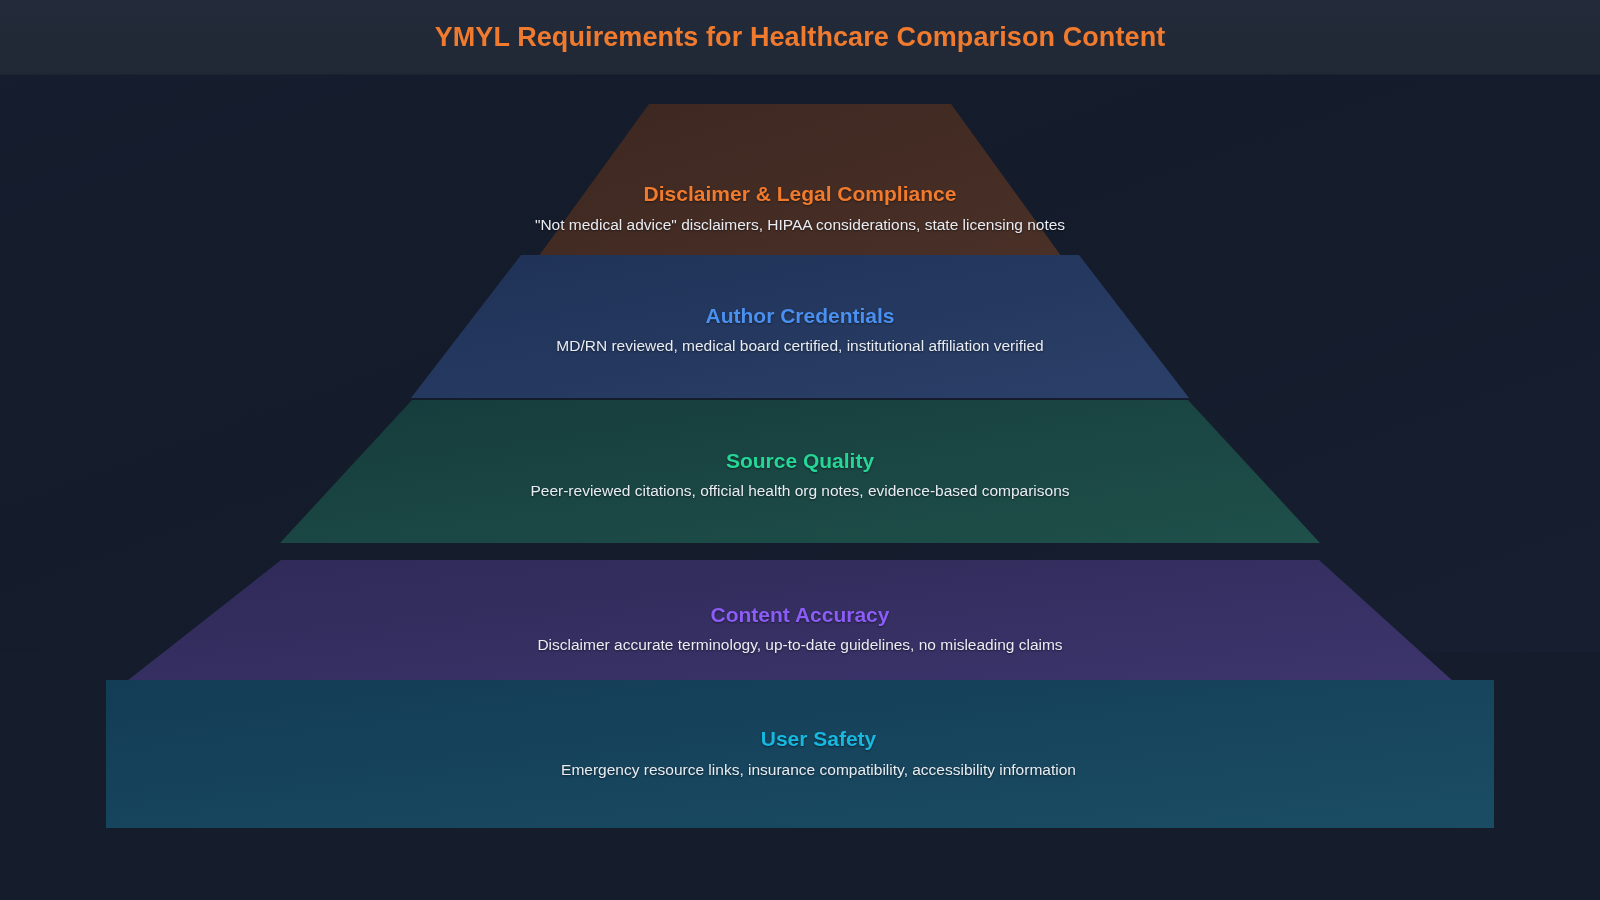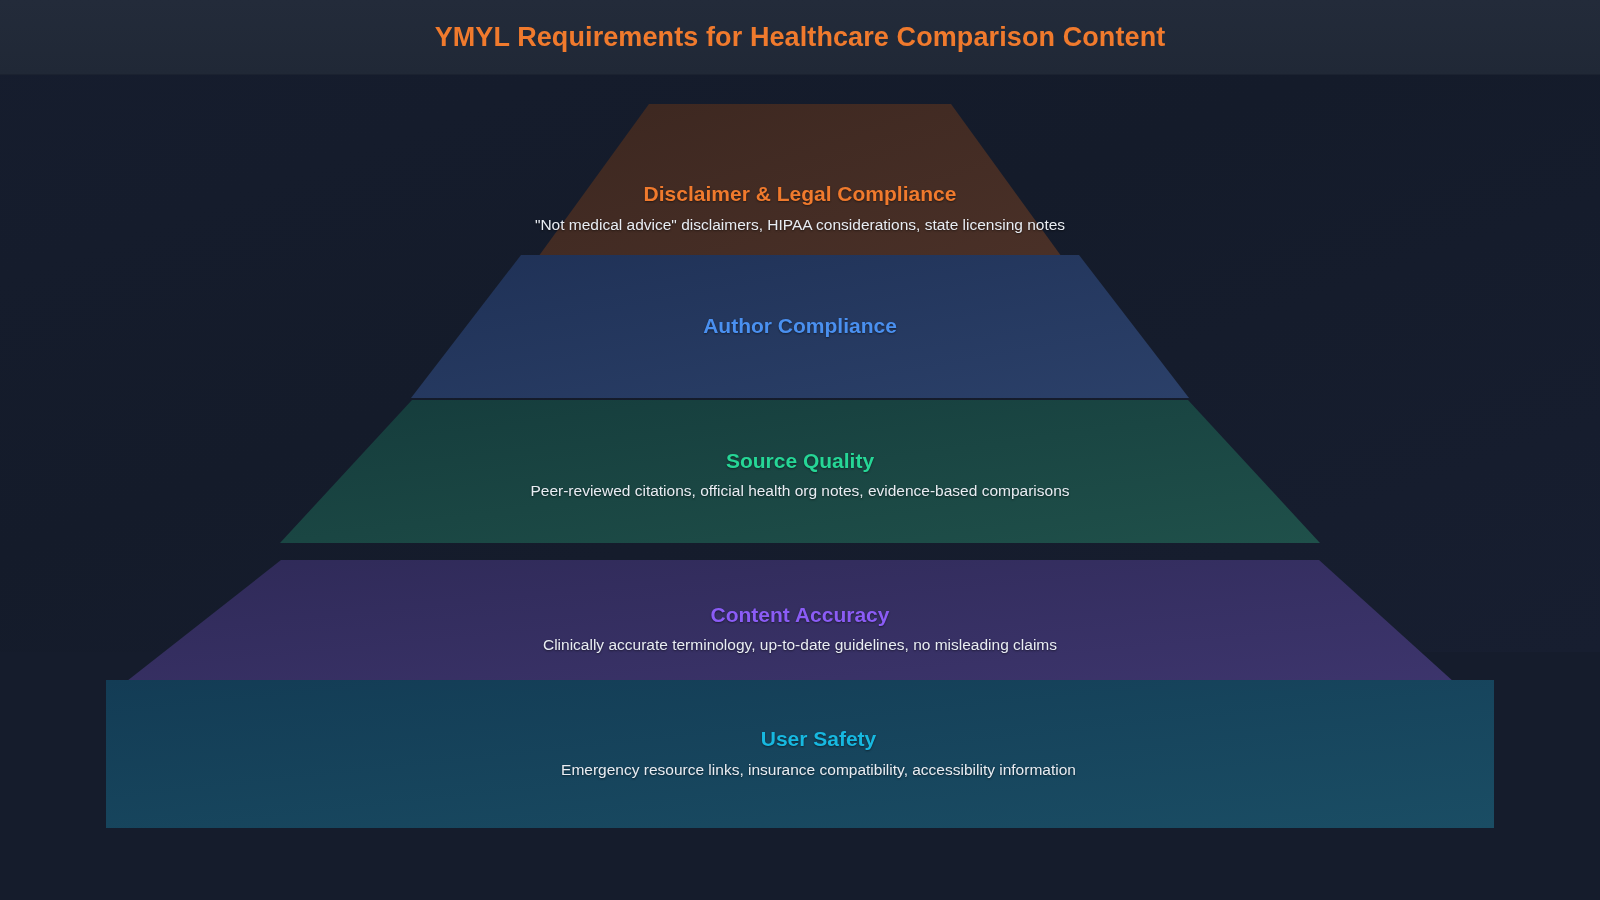--- a/index.html
+++ b/index.html
@@ -131,21 +131,22 @@
           <defs>
             <linearGradient id="g1" x1="0" y1="0" x2="1" y2="1">
               <stop offset="0%" stop-color="#1f3156"></stop>
               <stop offset="100%" stop-color="#2b4069"></stop>
             </linearGradient>
           </defs>
           <polygon points="521,2 1079,2 1189,145 411,145" fill="url(#g1)"></polygon>
         </svg>
       </div>
       <div class="tier-text">
-        <div class="tier-label" style="color:#4a90f0">Author Compliance</div>
+        <div class="tier-label" style="color:#4a90f0">Author Credentials</div>
+        <div class="tier-desc">MD/RN reviewed, medical board certified, institutional affiliation verified</div>
       </div>
     </div>
 
     <div class="tier" id="tier-2">
       <div class="tier-shape">
         <svg viewBox="0 0 1600 145" preserveAspectRatio="none">
           <defs>
             <linearGradient id="g2" x1="0" y1="0" x2="1" y2="1">
               <stop offset="0%" stop-color="#153c3c"></stop>
               <stop offset="100%" stop-color="#1f504a"></stop>
@@ -167,21 +168,21 @@
             <linearGradient id="g3" x1="0" y1="0" x2="1" y2="1">
               <stop offset="0%" stop-color="#2f2a58"></stop>
               <stop offset="100%" stop-color="#3d356d"></stop>
             </linearGradient>
           </defs>
           <polygon points="281,3 1319,3 1465,135 113,135" fill="url(#g3)"></polygon>
         </svg>
       </div>
       <div class="tier-text">
         <div class="tier-label" style="color:#8b5cf6">Content Accuracy</div>
-        <div class="tier-desc">Clinically accurate terminology, up-to-date guidelines, no misleading claims</div>
+        <div class="tier-desc">Disclaimer accurate terminology, up-to-date guidelines, no misleading claims</div>
       </div>
     </div>
 
     <div class="tier" id="tier-4">
       <div class="tier-shape">
         <svg viewBox="0 0 1600 150" preserveAspectRatio="none">
           <defs>
             <linearGradient id="g4" x1="0" y1="0" x2="1" y2="1">
               <stop offset="0%" stop-color="#133c55"></stop>
               <stop offset="100%" stop-color="#1a4d64"></stop>

